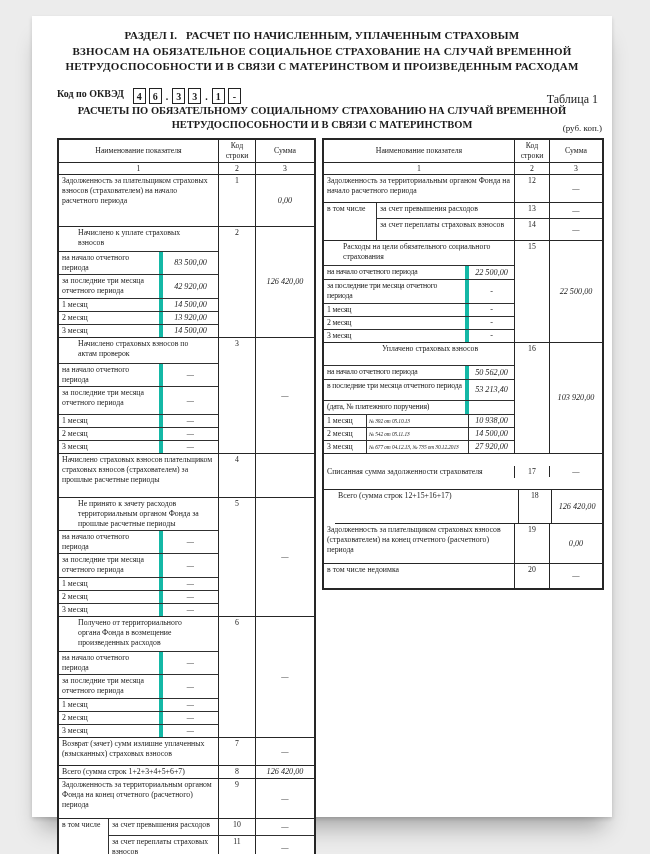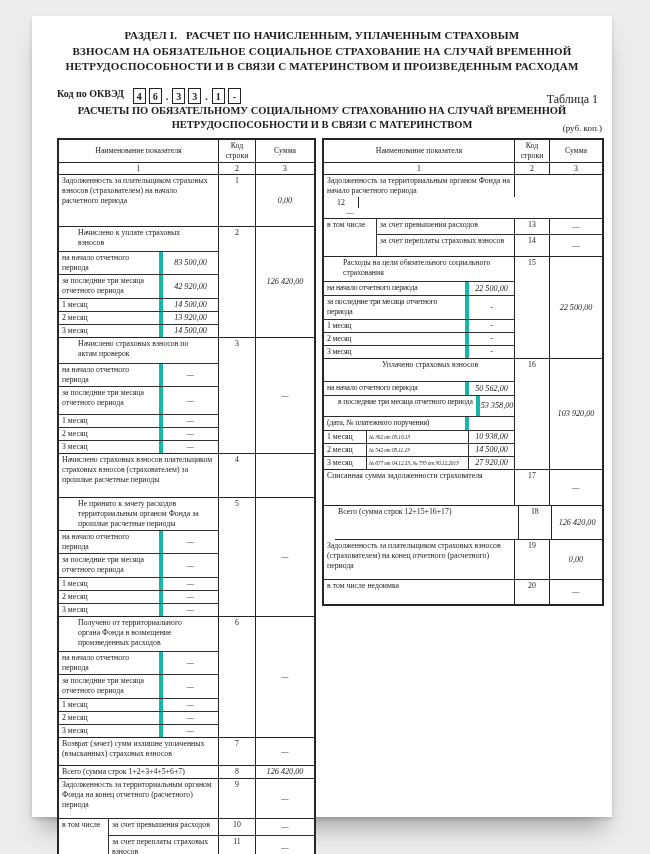--- a/index.html
+++ b/index.html
@@ -317,21 +317,21 @@
       <div class="thead">
         <div class="th-name">Наименование показателя</div>
         <div class="th-code">Код строки</div>
         <div class="th-sum">Сумма</div>
       </div>
       <div class="tnum">
         <div class="th-name">1</div>
         <div class="th-code">2</div>
         <div class="th-sum">3</div>
       </div>
-      <div class="trow" style="min-height: 28px; flex-direction: column;">
+      <div class="trow" style="min-height: 28px;">
         <div class="cname">Задолженность за территориальным органом Фонда на начало расчетного периода</div>
         <div class="ccode">12</div>
         <div class="csum">
           <span class="val">—</span>
         </div>
       </div>
       <div class="trow">
         <div class="iside">в том числе</div>
         <div class="irows">
           <div class="irow" style="min-height: 15px;">
@@ -391,24 +391,24 @@
       </div>
       <div class="trow">
         <div class="nstack">
           <div class="gmain" style="min-height: 22px; margin-left: 39px;">Уплачено страховых взносов</div>
           <div class="srow" style="min-height: 14px;">
             <div class="slabel">на начало отчетного периода</div>
             <div class="sval">
               <span class="val">50 562,00</span>
             </div>
           </div>
-          <div class="srow" style="min-height: 21px; padding-left: 11px;">
+          <div class="srow" style="min-height: 21px;">
             <div class="slabel">в последние три месяца отчетного периода</div>
             <div class="sval">
-              <span class="val">53 358,00</span>
+              <span class="val">53 213,40</span>
             </div>
           </div>
           <div class="srow" style="min-height: 14px;">
             <div class="slabel">(дата, № платежного поручения)</div>
             <div class="sval"></div>
           </div>
           <div class="srow" style="min-height: 12px;">
             <div class="smonth">1 месяц</div>
             <div class="sref">№ 392 от 05.10.13</div>
             <div class="sval">
@@ -428,21 +428,21 @@
             <div class="sval">
               <span class="val">27 920,00</span>
             </div>
           </div>
         </div>
         <div class="ccode">16</div>
         <div class="csum">
           <span class="val">103 920,00</span>
         </div>
       </div>
-      <div class="trow" style="min-height: 36px;">
+      <div class="trow" style="min-height: 36px; align-items: center;">
         <div class="cname">Списанная сумма задолженности страхователя</div>
         <div class="ccode">17</div>
         <div class="csum">
           <span class="val">—</span>
         </div>
       </div>
       <div class="trow" style="min-height: 34px; margin-left: 11px;">
         <div class="cname">Всего (сумма строк 12+15+16+17)</div>
         <div class="ccode">18</div>
         <div class="csum">

